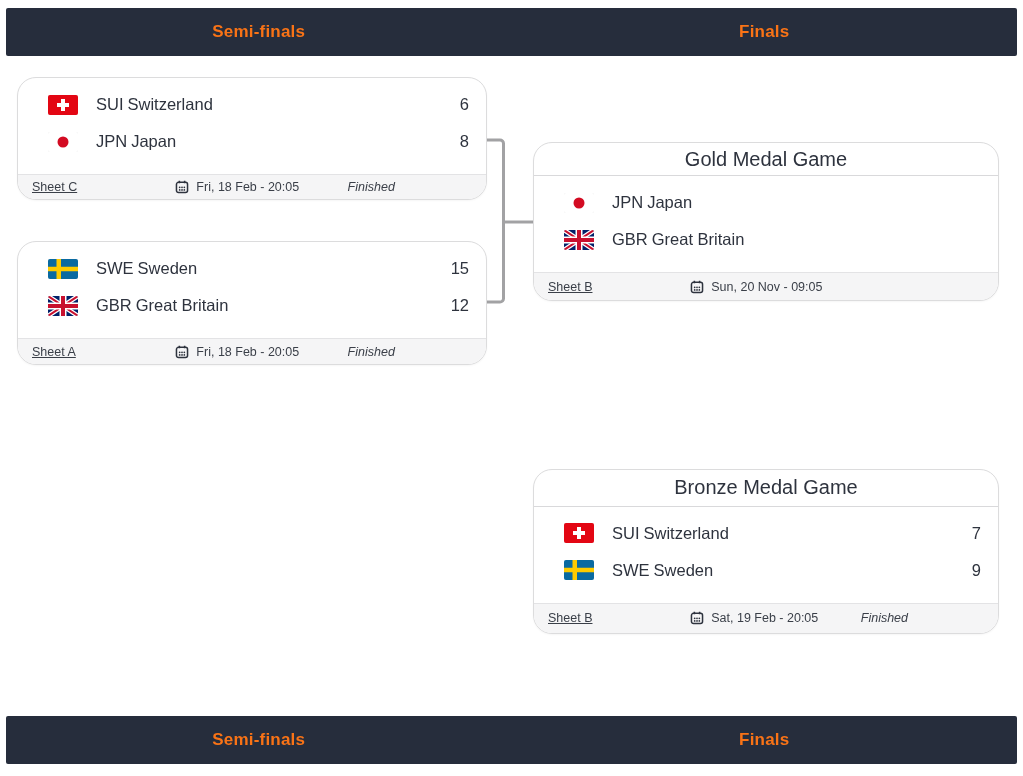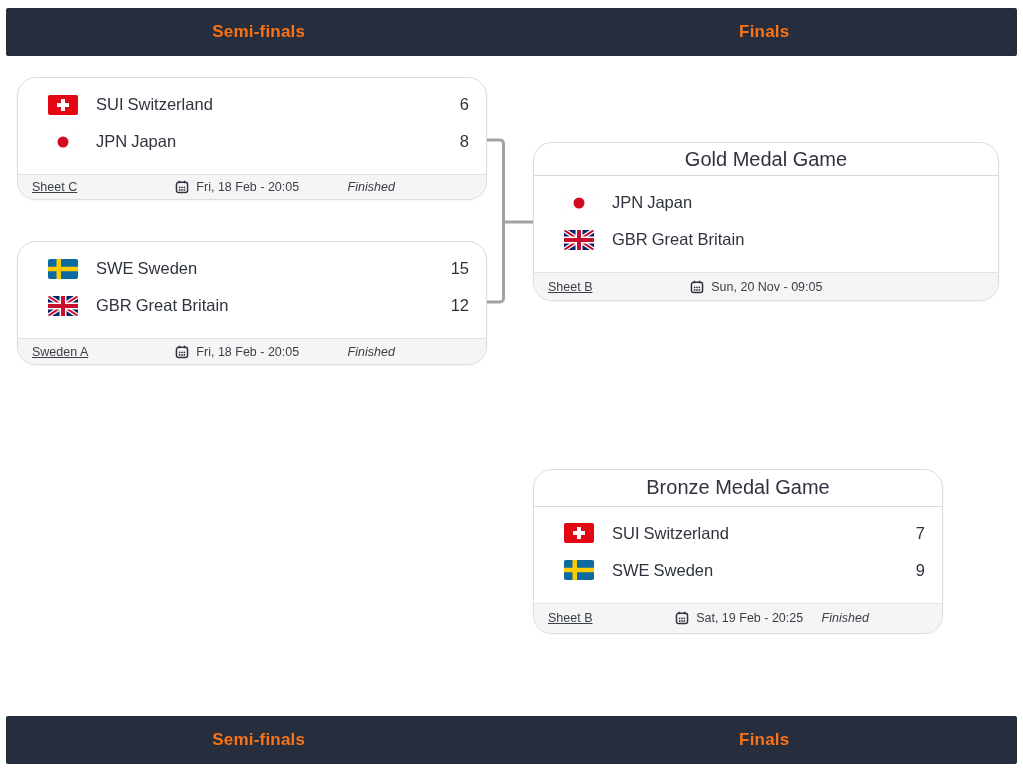--- a/index.html
+++ b/index.html
@@ -117,21 +117,21 @@
               <path d="M0,0 60,40 M60,0 0,40" stroke="#c8102e" stroke-width="4"></path>
               <path d="M30,0 V40 M0,20 H60" stroke="#fff" stroke-width="14"></path>
               <path d="M30,0 V40 M0,20 H60" stroke="#c8102e" stroke-width="8"></path>
             </svg>
           </span>
         <span class="team-name"><span class="team-code">GBR</span><span class="team-title">Great Britain</span></span>
         <span class="team-score">12</span>
       </div>
     </div>
     <div class="card-footer">
-      <span class="footer-sheet">Sweden A</span>
+      <span class="footer-sheet">Sheet A</span>
       <span class="footer-date">
         <svg width="14" height="14" viewBox="0 0 24 24">
             <rect x="2.5" y="4" width="19" height="17.5" rx="3.5" fill="none" stroke="#2e333e" stroke-width="2.6"></rect>
             <line x1="7.5" y1="1.2" x2="7.5" y2="5.5" stroke="#2e333e" stroke-width="2.6"></line>
             <line x1="16.5" y1="1.2" x2="16.5" y2="5.5" stroke="#2e333e" stroke-width="2.6"></line>
             <circle cx="8" cy="12.5" r="1.5" fill="#2e333e"></circle>
             <circle cx="12" cy="12.5" r="1.5" fill="#2e333e"></circle>
             <circle cx="16" cy="12.5" r="1.5" fill="#2e333e"></circle>
             <circle cx="8" cy="17" r="1.5" fill="#2e333e"></circle>
             <circle cx="12" cy="17" r="1.5" fill="#2e333e"></circle>
@@ -183,21 +183,21 @@
             <circle cx="8" cy="17" r="1.5" fill="#2e333e"></circle>
             <circle cx="12" cy="17" r="1.5" fill="#2e333e"></circle>
             <circle cx="16" cy="17" r="1.5" fill="#2e333e"></circle>
           </svg>
         <span>Sun, 20 Nov - 09:05</span>
       </span>
       <span class="footer-status"></span>
     </div>
   </div>
 
-  <div class="match-card" style="left:533px;top:469px;width:410px;height:165px;">
+  <div class="match-card" style="left:533px;top:469px;width:466px;height:165px;">
     <div class="card-title">Bronze Medal Game</div>
     <div class="card-body">
       <div class="team-row">
         <span class="flag">
             <svg viewBox="0 0 60 40" preserveAspectRatio="none">
               <rect width="60" height="40" fill="#e30613"></rect>
               <rect x="26" y="8" width="8" height="24" fill="#fff"></rect>
               <rect x="18" y="16" width="24" height="8" fill="#fff"></rect>
             </svg>
           </span>
@@ -223,21 +223,21 @@
             <rect x="2.5" y="4" width="19" height="17.5" rx="3.5" fill="none" stroke="#2e333e" stroke-width="2.6"></rect>
             <line x1="7.5" y1="1.2" x2="7.5" y2="5.5" stroke="#2e333e" stroke-width="2.6"></line>
             <line x1="16.5" y1="1.2" x2="16.5" y2="5.5" stroke="#2e333e" stroke-width="2.6"></line>
             <circle cx="8" cy="12.5" r="1.5" fill="#2e333e"></circle>
             <circle cx="12" cy="12.5" r="1.5" fill="#2e333e"></circle>
             <circle cx="16" cy="12.5" r="1.5" fill="#2e333e"></circle>
             <circle cx="8" cy="17" r="1.5" fill="#2e333e"></circle>
             <circle cx="12" cy="17" r="1.5" fill="#2e333e"></circle>
             <circle cx="16" cy="17" r="1.5" fill="#2e333e"></circle>
           </svg>
-        <span>Sat, 19 Feb - 20:25</span>
+        <span>Sat, 19 Feb - 20:05</span>
       </span>
       <span class="footer-status">Finished</span>
     </div>
   </div>
 
   <div class="round-bar bottom">
     <div class="round-half">
       <span class="round-label">Semi-finals</span>
     </div>
     <div class="round-half">

